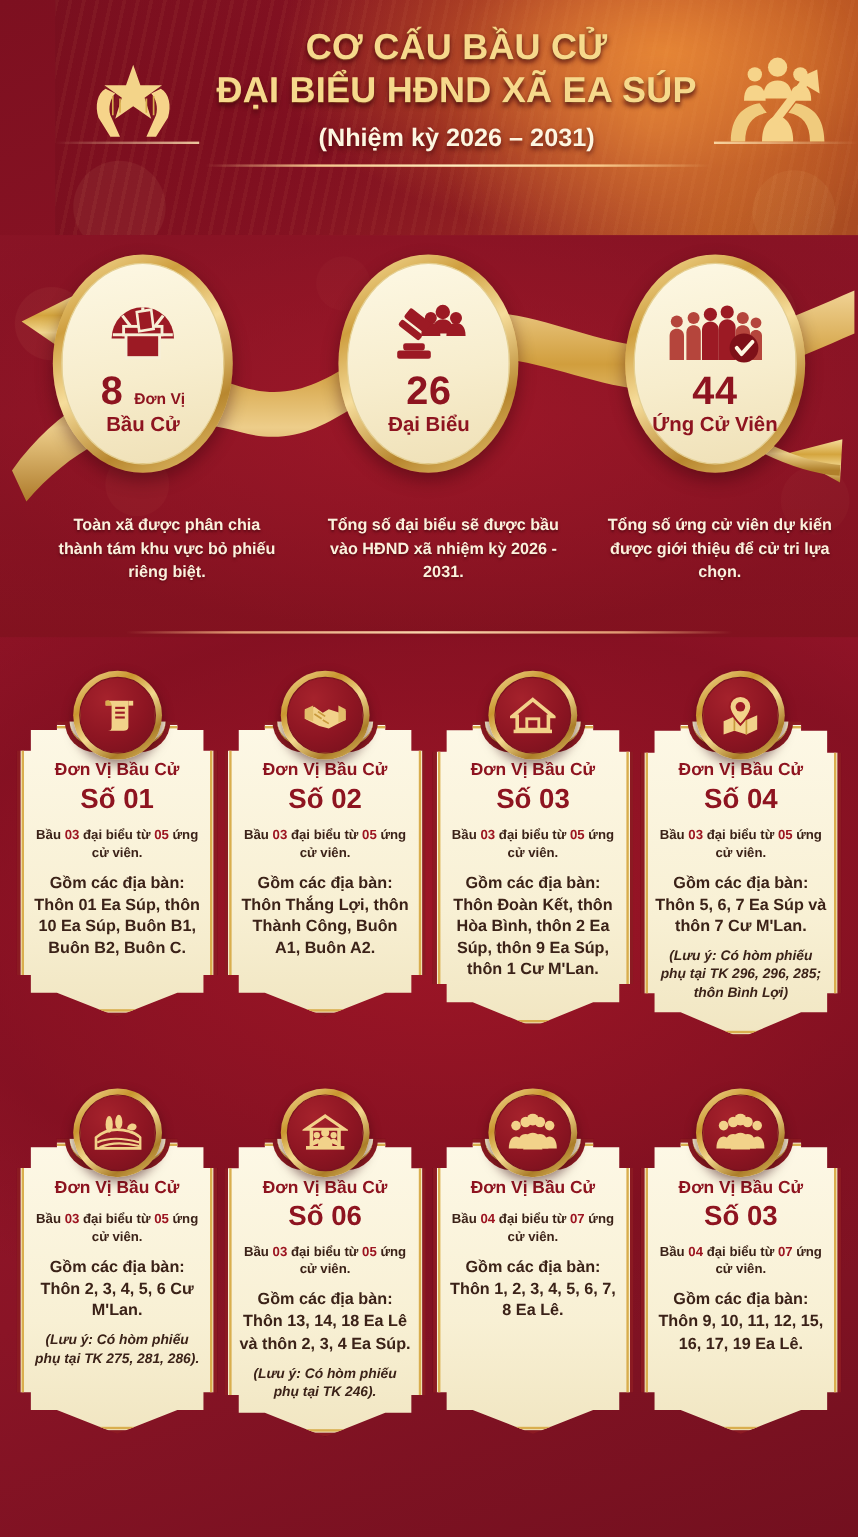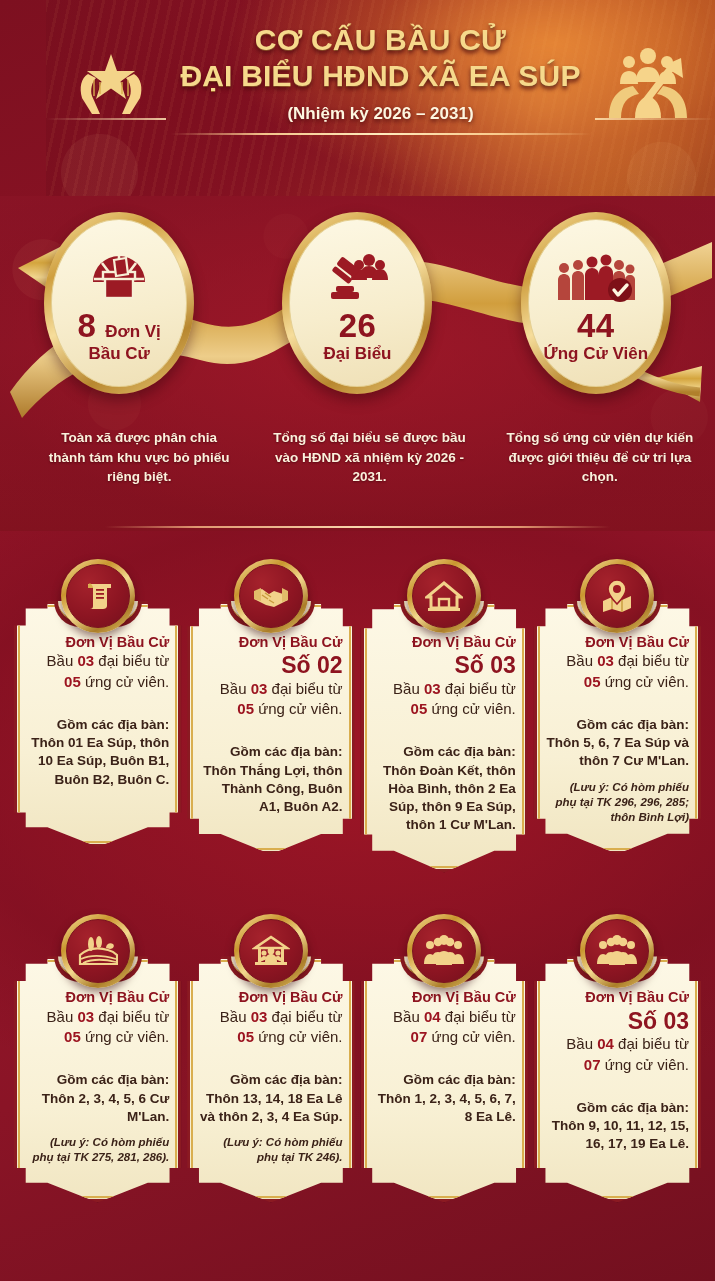--- a/index.html
+++ b/index.html
@@ -54,21 +54,21 @@
     letter-spacing:.2px;
     text-shadow:0 3px 4px rgba(70,6,12,.85), 0 1px 0 #b9833a;
     line-height:1.06;
     white-space:nowrap;
   }
   .title-1 { font-size:30px; }
   .title-2 { font-size:30px; margin-top:4px; }
   .title-sub {
     margin-top:12px;
     color:#fdf6e0;
-    font-size:17px; font-weight:bold;
+    font-size:21px; font-weight:bold;
     text-shadow:0 2px 4px rgba(70,6,12,.8);
   }
   .hdr-rule {
     margin:9px auto 0;
     width:420px; height:2px;
     background:linear-gradient(90deg, rgba(255,210,150,0) 0%, rgba(255,214,150,.9) 22%, rgba(255,236,190,1) 50%, rgba(255,214,150,.9) 78%, rgba(255,210,150,0) 100%);
   }
   .hdr-side-line {
     position:absolute; top:118px; height:2px; width:120px;
     background:linear-gradient(90deg, rgba(255,225,175,0), rgba(255,230,180,.85));
@@ -114,21 +114,21 @@
     border-radius:50%;
     background:linear-gradient(170deg,#fdf8e4 0%,#f7edcd 55%,#efe0b6 100%);
     display:flex; flex-direction:column; align-items:center; justify-content:center;
     border:1px solid #e4cf92;
   }
   .stat-icon { height:62px; display:flex; align-items:flex-end; justify-content:center; }
   .stat-num {
     color:#8e1420; font-weight:bold; font-size:33px; line-height:1;
     margin-top:5px; letter-spacing:.5px;
   }
-  .stat-num .small { font-size:17px; margin-left:4px; letter-spacing:0; }
+  .stat-num .small { font-size:13px; margin-left:4px; letter-spacing:0; }
   .stat-lbl { color:#8e1420; font-weight:bold; font-size:17px; margin-top:2px; }
   .stat-one-line { display:flex; align-items:baseline; gap:5px; }
 
   .captions { position:absolute; left:0; right:0; top:232px; z-index:3; display:flex;padding-left:24px; }
   .caption {
     flex:1; text-align:center; color:#fbf1dc;
     font-size:13.5px; line-height:1.45; font-weight:bold;
     padding:0 18px;
     text-shadow:0 1px 2px rgba(60,4,12,.6);
   }
@@ -160,21 +160,21 @@
     border:1px solid #7a1320;
   }
   .card-body {
     position:relative;
     background:linear-gradient(180deg,#fdf8e6 0%,#f8f0d4 62%,#f1e6c2 100%);
     border:3px solid #8b1a22;
     outline:2px solid #d9ae4e;
     outline-offset:-6px;
     padding:30px 9px 26px;
     min-height:246px;
-    text-align:right;
+    text-align:center;
     box-shadow:0 5px 12px rgba(45,4,10,.45);
     clip-path:polygon(
       0% 10%, 7% 10%, 7% 3%, 20% 3%, 20% 0%,
       80% 0%, 80% 3%, 93% 3%, 93% 10%, 100% 10%,
       100% 86%, 93% 86%, 93% 92%, 80% 92%,
       50% 100%,
       20% 92%, 7% 92%, 7% 86%, 0% 86%
     );
   }
   .card-arch {
@@ -189,25 +189,25 @@
     background:#f9f1d6; border-radius:0 0 40px 40px;
     border-bottom:2px solid #d9ae4e;
   }
   .c-title {
     color:#8e1420; font-weight:bold; font-size:14.5px; line-height:1.2;
   }
   .c-number {
     color:#8e1420; font-weight:bold; font-size:23px; line-height:1.15; margin-top:1px;
   }
   .c-line1 {
-    color:#3b2218; font-weight:normal; font-size:15px; line-height:1.35; 
+    color:#3b2218; font-weight:bold; font-size:11px; line-height:1.35; margin-top:10px;
   }
   .c-line1 b { color:#9c1420; }
   .c-gom {
-    color:#3b2218; font-weight:bold; font-size:13.5px; line-height:1.35; margin-top:24px;
+    color:#3b2218; font-weight:bold; font-size:13.5px; line-height:1.35; margin-top:8px;
   }
   .c-note {
     color:#3b2218; font-style:italic; font-weight:bold;
     font-size:11.5px; line-height:1.32; margin-top:9px;
   }
   .bottom-pad { height:16px; }
 </style>
 </head>
 <body>
 
@@ -372,20 +372,21 @@
             <rect x="15" y="10" width="8" height="1.8" fill="#9c1a24"></rect>
             <rect x="15" y="14" width="8" height="1.8" fill="#9c1a24"></rect>
             <rect x="15" y="18" width="8" height="1.8" fill="#9c1a24"></rect>
             <rect x="26" y="5" width="4" height="4" fill="#f2d28a"></rect>
           </svg>
         </div>
       </div>
       <div class="card-body">
         <div class="card-arch"></div>
         <div class="c-title">Đơn Vị Bầu Cử</div>
+        <div class="c-number">Số 01</div>
         <div class="c-line1">
           <span>Bầu </span><b>03</b><span> đại biểu từ </span><b>05</b><span> ứng cử viên.</span>
         </div>
         <div class="c-gom">
           <div>Gồm các địa bàn:</div>
           <div>Thôn 01 Ea Súp, thôn 10 Ea Súp, Buôn B1, Buôn B2, Buôn C.</div>
         </div>
         <div class="c-note"></div>
       </div>
     </div>
@@ -448,20 +449,21 @@
             <path d="M4 22 L13 18 L23 21 L32 17 L32 29 L23 33 L13 30 L4 33 Z" fill="#f2d28a"></path>
             <path d="M13 18 L13 30 M23 21 L23 33" stroke="#c89a3d" stroke-width="1.4"></path>
             <path d="M18 1 C13 1 9 5 9 10 C9 16 18 25 18 25 C18 25 27 16 27 10 C27 5 23 1 18 1 Z" fill="#f2d28a" stroke="#9c1a24" stroke-width="1.6"></path>
             <circle cx="18" cy="10" r="4" fill="#9c1a24"></circle>
           </svg>
         </div>
       </div>
       <div class="card-body">
         <div class="card-arch"></div>
         <div class="c-title">Đơn Vị Bầu Cử</div>
+        <div class="c-number">Số 04</div>
         <div class="c-line1">
           <span>Bầu </span><b>03</b><span> đại biểu từ </span><b>05</b><span> ứng cử viên.</span>
         </div>
         <div class="c-gom">
           <div>Gồm các địa bàn:</div>
           <div>Thôn 5, 6, 7 Ea Súp và thôn 7 Cư M'Lan.</div>
         </div>
         <div class="c-note">(Lưu ý: Có hòm phiếu phụ tại TK 296, 296, 285; thôn Bình Lợi)</div>
       </div>
     </div>
@@ -505,20 +507,21 @@
             <circle cx="12" cy="19" r="2.6" fill="#f2d28a"></circle>
               <path d="M8 28 C8 24 10 22 12 22 C14 22 15 23 15 25 Z" fill="#f2d28a"></path>
             <circle cx="26" cy="19" r="2.6" fill="#f2d28a"></circle>
               <path d="M30 28 C30 24 28 22 26 22 C24 22 23 23 23 25 Z" fill="#f2d28a"></path>
           </svg>
         </div>
       </div>
       <div class="card-body">
         <div class="card-arch"></div>
         <div class="c-title">Đơn Vị Bầu Cử</div>
+        <div class="c-number">Số 06</div>
         <div class="c-line1">
           <span>Bầu </span><b>03</b><span> đại biểu từ </span><b>05</b><span> ứng cử viên.</span>
         </div>
         <div class="c-gom">
           <div>Gồm các địa bàn:</div>
           <div>Thôn 13, 14, 18 Ea Lê và thôn 2, 3, 4 Ea Súp.</div>
         </div>
         <div class="c-note">(Lưu ý: Có hòm phiếu phụ tại TK 246).</div>
       </div>
     </div>

